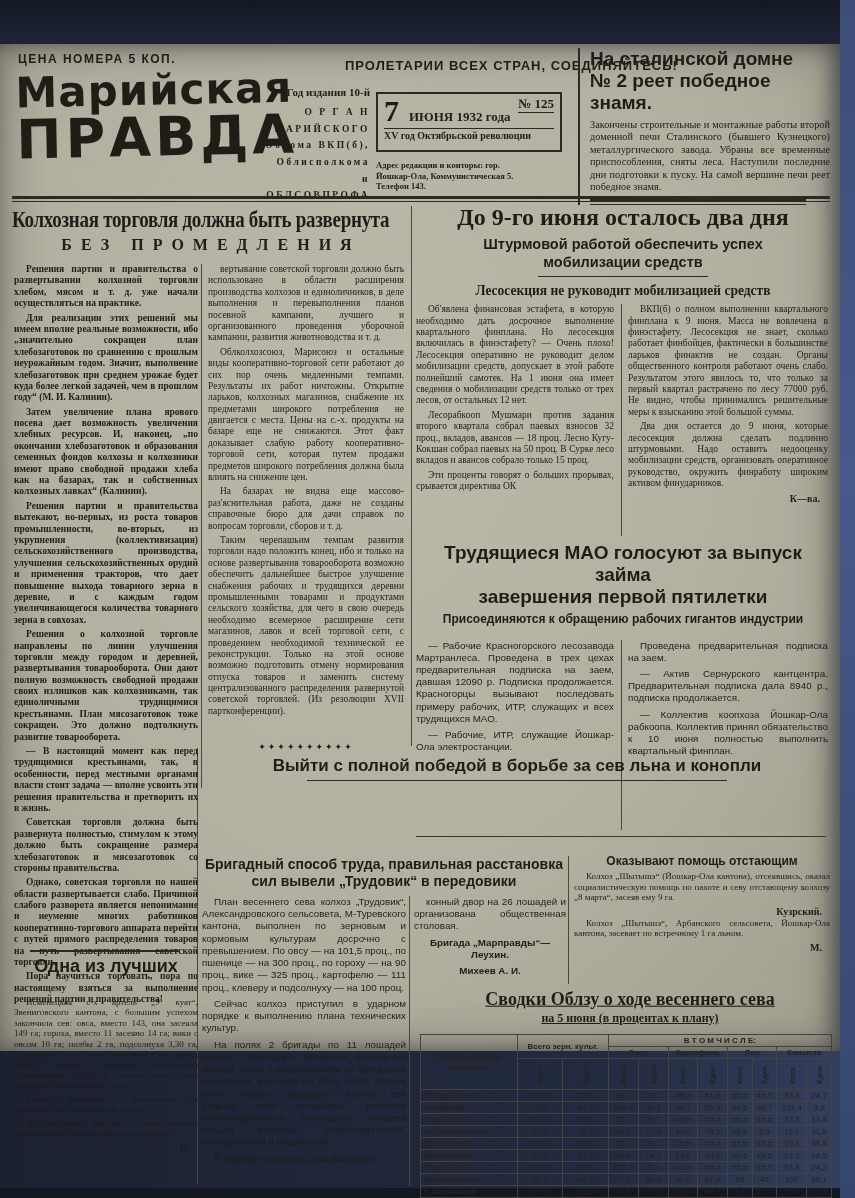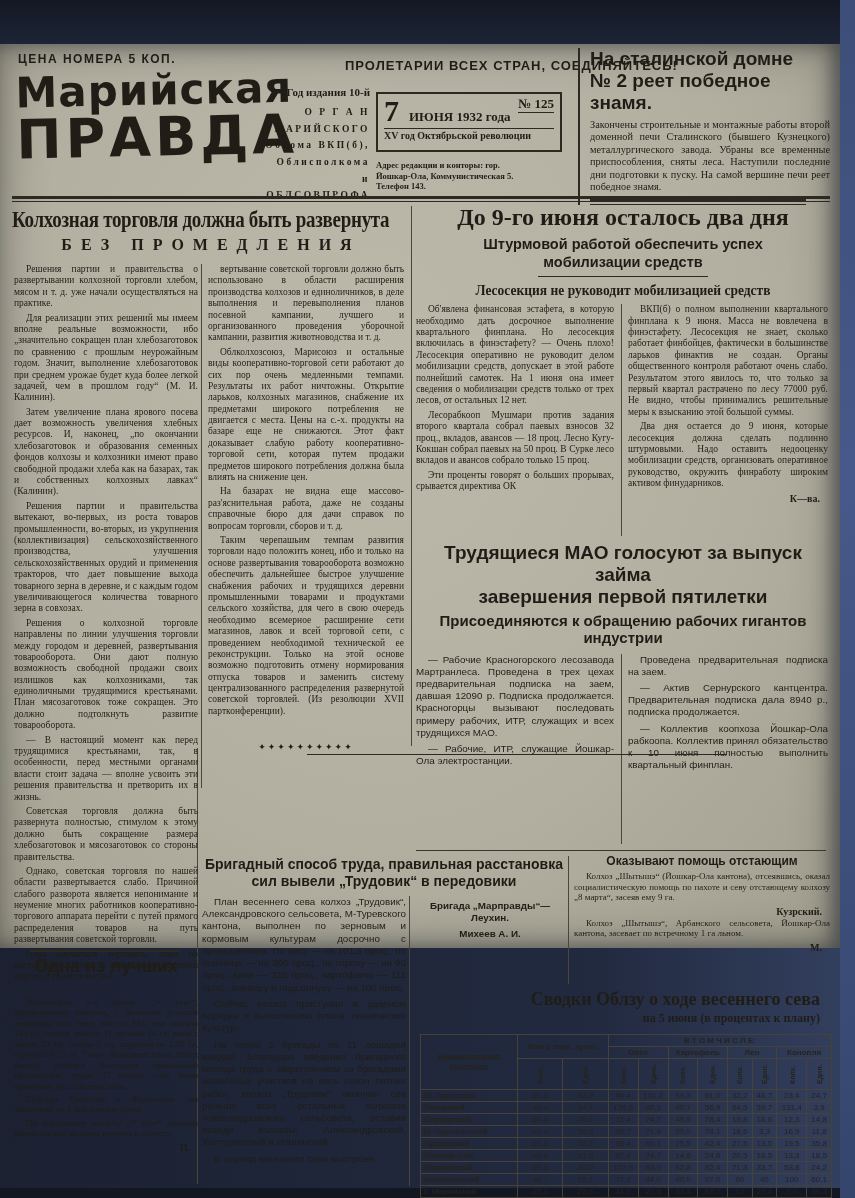--- a/index.html
+++ b/index.html
@@ -5,21 +5,21 @@
   html,body{margin:0;padding:0;}
   body{
     width:855px;height:1198px;position:relative;overflow:hidden;
     background:linear-gradient(90deg,#1b2131 0%,#222a40 70%,#33405f 100%);
     font-family:"Liberation Serif", serif;color:#201d17;
   }
   .top-strip{position:absolute;left:0;top:0;width:855px;height:44px;background:linear-gradient(180deg,#141823,#1d2436);}
   .right-band{position:absolute;right:0;top:0;width:15px;height:1198px;background:linear-gradient(180deg,#3d4e78,#46598a 40%,#35466d);}
   .bottom-strip{position:absolute;left:0;bottom:0;width:855px;height:10px;background:#131722;}
   .paper{
-    position:absolute;left:0;top:44px;width:840px;height:904px;
+    position:absolute;left:0;top:44px;width:840px;height:1007px;
     background:radial-gradient(ellipse at 45% 35%, #bcb9ab 0%, #b3b0a2 55%, #a29f90 100%);
     box-shadow:inset 0 0 45px rgba(40,40,30,.45), inset -8px 0 18px rgba(30,35,55,.5);
   }
   .abs{position:absolute;}
   .sans{font-family:"Liberation Sans", sans-serif;}
   .b{font-weight:bold;}
   .col{font-size:9.5px;line-height:1.2;text-align:justify;}
   .col p{margin:0 0 3px;text-indent:12px;}
   .col-sans{font-family:"Liberation Sans", sans-serif;font-size:9.8px;line-height:1.25;text-align:justify;}
   .col-sans p{margin:0 0 4px;text-indent:12px;}
@@ -48,40 +48,40 @@
   .victory .endrule{margin-top:5px;border-top:3px solid #2c2922;border-bottom:1px solid #2c2922;height:2px;width:90%;}
   
   .toprule{left:12px;top:152px;width:818px;}
   .vd-main{left:411px;top:162px;height:540px;}
   .vd-trade{left:201px;top:220px;height:524px;}
   .vd-left-bottom{left:197px;top:704px;height:436px;}
   
   .trade-h{left:12px;top:162px;width:398px;}
   .trade-h .l1{font-size:19px;font-weight:bold;white-space:nowrap;transform:scaleY(1.25);transform-origin:top left;letter-spacing:-0.3px;}
   .trade-h .l2{font-size:16px;font-weight:bold;letter-spacing:9px;text-align:center;margin-top:8px;}
-  .trade-colA{left:14px;top:220px;width:184px;}
+  .trade-colA{left:14px;top:220px;width:184px;font-weight:bold;}
   .trade-colB{left:208px;top:220px;width:196px;}
   .bo-rule{left:30px;top:906px;width:150px;border-top:2px solid #2c2922;}
   .best-one{left:14px;top:912px;width:184px;}
   .best-one h3{margin:0 0 20px;font-size:18px;font-family:"Liberation Sans",sans-serif;text-align:center;}
   .best-one .col{font-size:9px;line-height:1.16;}
   
   .june9{left:416px;top:160px;width:414px;}
   .june9 .h1{font-size:24px;font-weight:bold;text-align:center;white-space:nowrap;}
   .june9 .h2{font-family:"Liberation Sans",sans-serif;font-size:14.5px;font-weight:bold;text-align:center;line-height:1.25;margin-top:4px;}
   .june9 .midrule{width:170px;margin:5px auto;border-top:1px solid #2c2922;}
   .june9 .h3{font-size:13.5px;font-weight:bold;text-align:center;margin:2px 0 6px;transform:scaleY(1.15);}
   .j9cols{position:relative;}
   .j9a{position:absolute;left:0;top:0;width:198px;}
   .j9b{position:absolute;left:212px;top:0;width:200px;}
   .j9d{position:absolute;left:205px;top:0;width:1px;height:232px;background:#4a463c;}
   
   .zaym{left:416px;top:498px;width:414px;}
   .zaym .h1{font-family:"Liberation Sans",sans-serif;font-size:19px;font-weight:bold;text-align:center;line-height:1.15;}
-  .zaym .h2{font-family:"Liberation Sans",sans-serif;font-size:15px;font-weight:bold;text-align:center;margin:4px 0 8px;}
+  .zaym .h2{font-family:"Liberation Sans",sans-serif;font-size:12px;font-weight:bold;text-align:center;margin:4px 0 14px;}
   .zcols{position:relative;}
   .za{position:absolute;left:0;top:0;width:198px;}
   .zb{position:absolute;left:212px;top:0;width:200px;}
   .zd{position:absolute;left:205px;top:0;width:1px;height:190px;background:#4a463c;}
   .z-endrule{position:absolute;left:0;top:196px;width:410px;border-top:1px solid #3a362c;}
   
   .ornament{left:236px;top:698px;width:140px;text-align:center;font-size:9px;letter-spacing:2px;}
   .shy-h{left:202px;top:706px;width:630px;text-align:center;}
   .shy-h .l1{font-size:28px;font-weight:bold;white-space:nowrap;}
   .shy-h .l2{font-size:26px;font-weight:bold;white-space:nowrap;}
@@ -90,21 +90,21 @@
   .trud-t{left:202px;top:812px;width:364px;text-align:center;font-family:"Liberation Sans",sans-serif;font-size:14px;font-weight:bold;line-height:1.2;}
   .trud-a{left:202px;top:852px;width:204px;}
   .trud-b{left:414px;top:852px;width:152px;}
   .trud-b .sigline{font-family:"Liberation Sans",sans-serif;font-size:9.8px;font-weight:bold;text-align:center;margin-top:4px;}
   .vd-trud{left:409px;top:852px;height:290px;}
   .vd-help{left:568px;top:812px;height:128px;}
   .help{left:574px;top:810px;width:256px;}
   .help h4{margin:0 0 3px;font-family:"Liberation Sans",sans-serif;font-size:12px;text-align:center;}
   .help .col{font-size:9px;line-height:1.18;}
   
-  .svodka-t{left:408px;top:944px;width:412px;text-align:right;}
+  .svodka-t{left:424px;top:944px;width:412px;text-align:center;text-decoration:underline;}
   .svodka-t .t1{font-size:18px;font-weight:bold;transform:scaleY(1.1);}
   .svodka-t .t2{font-size:12px;font-weight:bold;margin-top:2px;}
   .svodka{left:420px;top:990px;width:412px;}
   table.sv{border-collapse:collapse;width:100%;font-family:"Liberation Sans",sans-serif;font-size:8px;color:#26231c;}
   table.sv th,table.sv td{border:1px solid #46423a;padding:1px 2px;text-align:center;}
   table.sv th{font-weight:bold;}
   table.sv .namehead{width:92px;font-size:8.5px;}
   table.sv tbody th{text-align:left;padding-left:3px;font-size:8px;white-space:nowrap;}
   table.sv .vert{writing-mode:vertical-rl;transform:rotate(180deg);font-size:7px;padding:2px 0;height:26px;}
 </style>
@@ -235,34 +235,38 @@
           <p>Проведена предварительная подписка на заем.</p>
           <p>— Актив Сернурского кантцентра. Предварительная подписка дала 8940 р., подписка продолжается.</p>
           <p>— Коллектив коопхоза Йошкар-Ола рабкоопа. Коллектив принял обязательство к 10 июня полностью выполнить квартальный финплан.</p>
         </div>
       <div class="z-endrule"></div>
     </div>
   </div>
 
   <div class="abs ornament">✦✦✦✦✦✦✦✦✦✦</div>
   <div class="abs shy-h">
+    <div class="l3">Выйти с полной победой в борьбе за сев льна и конопли</div>
     <div class="subrule"></div>
   </div>
 
   <div class="abs trud-t">
     <span>Бригадный способ труда, правильная расстановка</span><br>
     <span>сил вывели „Трудовик“ в передовики</span>
   </div>
   <div class="abs trud-a col-sans">
       <p>План весеннего сева колхоз „Трудовик“, Александровского сельсовета, М-Туревского кантона, выполнен по зерновым и кормовым культурам досрочно с превышением. По овсу — на 101,5 проц., по пшенице — на 300 проц., по гороху — на 90 проц., вике — 325 проц., картофелю — 111 проц., клеверу и подсолнуху — на 100 проц.</p>
       <p>Сейчас колхоз приступил в ударном порядке к выполнению плана технических культур.</p>
       <p>На полях 2 бригады по 11 лошадей каждая. Благодаря введения бригадного метода труда с закреплением за бригадами земельных участков на весь сезон летних работ, колхоз „Трудовик“ окончил сев раньше всех остальных колхозов Александровского сельсовета, оставив позади колхозы: Александровский, Халтуринский и Ипшинский.</p>
       <p>В период весеннего сева выстроен</p>
     </div>
   <div class="abs trud-b col-sans">
+    <div>
+        <p>конный двор на 26 лошадей и организована общественная столовая.</p>
+      </div>
     <div class="sigline">Бригада „Марправды“—Леухин.</div>
     <div class="sigline">Михеев А. И.</div>
   </div>
   <div class="abs vrule vd-trud"></div>
   <div class="abs vrule vd-help"></div>
 
   <div class="abs help">
     <h4>Оказывают помощь отстающим</h4>
     <div class="col">
       <p>Колхоз „Шытышэ“ (Йошкар-Ола кантона), отсеявшись, оказал социалистическую помощь по пахоте и севу отстающему колхозу „8 марта“, засеяв ему 9 га.</p>

